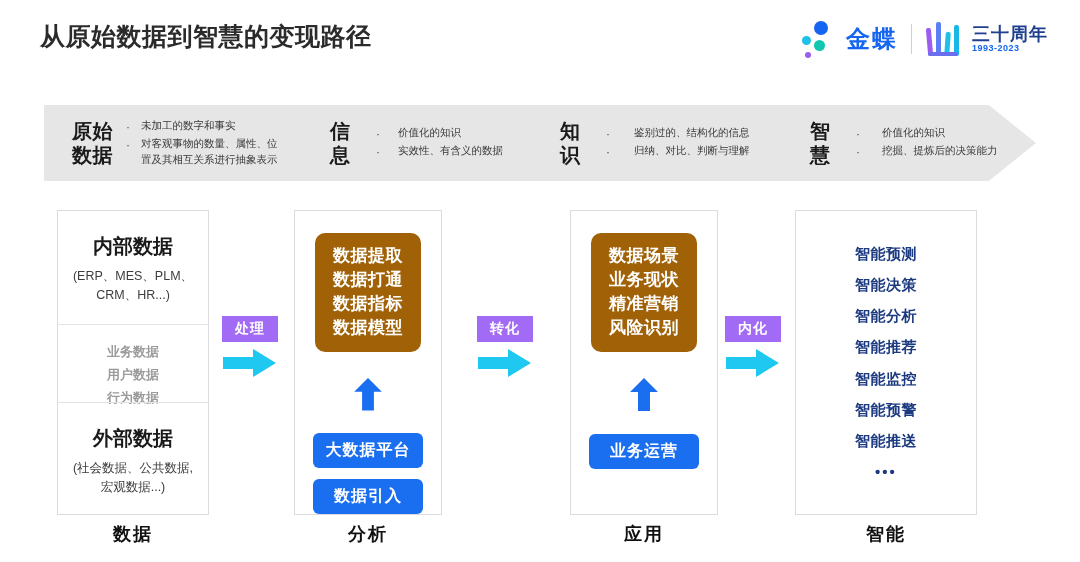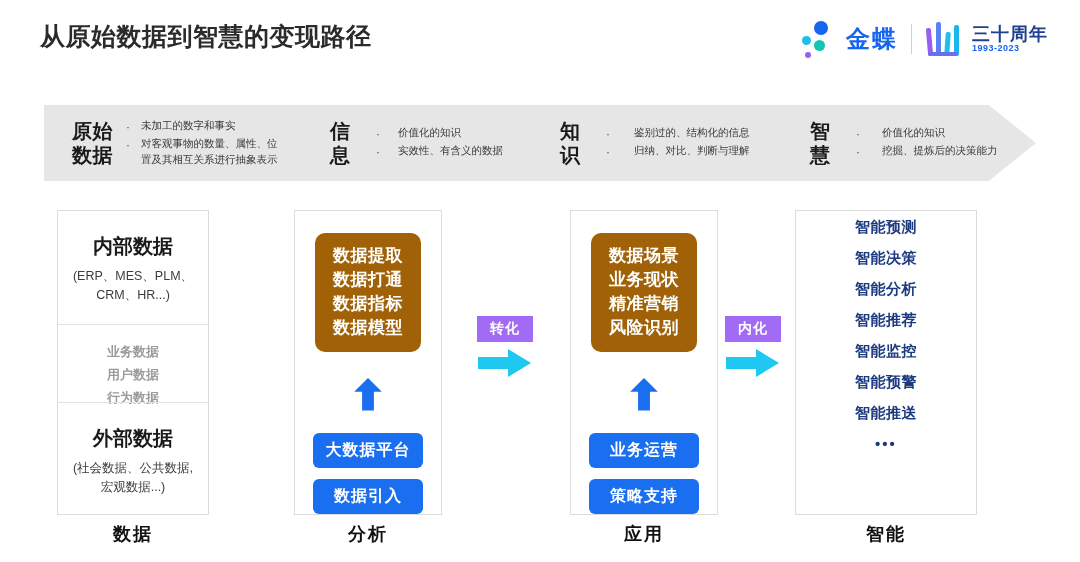--- a/index.html
+++ b/index.html
@@ -221,20 +221,26 @@
         <div>行为数据</div>
       </div>
       <div class="card-sep"></div>
       <div class="blk" style="padding-top:22px">
         <div class="blk-title">外部数据</div>
         <div class="blk-sub" style="white-space:pre-line">(社会数据、公共数据,
 宏观数据...)</div>
       </div>
     </div>
 
+    <div class="conn" style="left:215px;top:106px">
+      <div class="conn-badge">处理</div>
+      <svg class="conn-arrow" viewBox="0 0 54 30">
+        <polygon points="0,9 30,9 30,1 53,15 30,29 30,21 0,21" fill="#1fc8f0"></polygon>
+      </svg>
+    </div>
 
     <div class="card" style="left:294px;width:148px">
       <div class="bigbox" style="margin-top:22px;white-space:pre-line">数据提取
 数据打通
 数据指标
 数据模型</div>
       <svg class="up-arrow" style="margin-top:26px" viewBox="0 0 30 34">
         <polygon points="15,0 29,14 21,14 21,33 9,33 9,14 1,14" fill="#1a6ef0"></polygon>
       </svg>
       <div class="pillbox" style="margin-top:22px">大数据平台</div>
@@ -250,31 +256,30 @@
 
     <div class="card" style="left:570px;width:148px">
       <div class="bigbox" style="margin-top:22px;white-space:pre-line">数据场景
 业务现状
 精准营销
 风险识别</div>
       <svg class="up-arrow" style="margin-top:26px" viewBox="0 0 30 34">
         <polygon points="15,0 29,14 21,14 21,33 9,33 9,14 1,14" fill="#1a6ef0"></polygon>
       </svg>
       <div class="pillbox" style="margin-top:22px">业务运营</div>
-      <div class="pillbox" style="margin-top:11px">策略支持</div>
     </div>
 
     <div class="conn" style="left:718px;top:106px">
       <div class="conn-badge">内化</div>
       <svg class="conn-arrow" viewBox="0 0 54 30">
         <polygon points="0,9 30,9 30,1 53,15 30,29 30,21 0,21" fill="#1fc8f0"></polygon>
       </svg>
     </div>
 
-    <div class="card" style="left:795px;width:182px;">
+    <div class="card" style="left:795px;width:182px;justify-content:center">
       <div class="smart-list">
         <div>智能预测</div>
         <div>智能决策</div>
         <div>智能分析</div>
         <div>智能推荐</div>
         <div>智能监控</div>
         <div>智能预警</div>
         <div>智能推送</div>
         <div class="smart-ellipsis">•••</div>
       </div>

